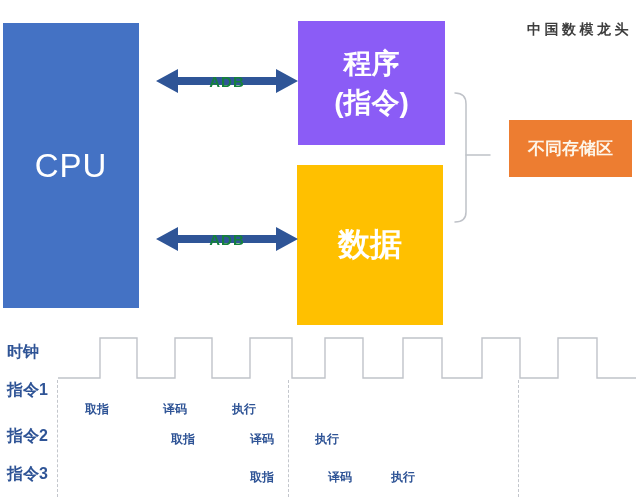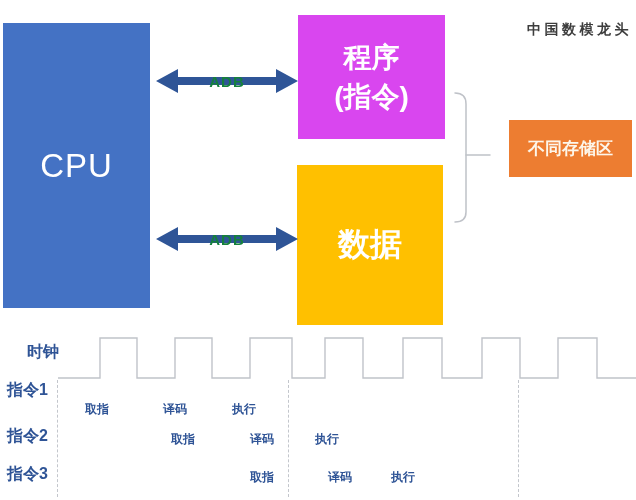--- a/index.html
+++ b/index.html
@@ -5,22 +5,22 @@
   html,body{margin:0;padding:0;background:#ffffff;}
   .stage{
     position:relative;width:636px;height:500px;background:#ffffff;overflow:hidden;
     font-family:"Liberation Sans","DejaVu Sans",sans-serif;
   }
   .abs{position:absolute;}
   .box{
     position:absolute;display:flex;flex-direction:column;align-items:center;justify-content:center;
     color:#ffffff;text-align:center;box-sizing:border-box;
   }
-  .cpu-box{left:3px;top:23px;width:147px;height:285px;background:#4472C4;font-size:33px;letter-spacing:1px;}
-  .program-box{left:298px;top:15px;width:147px;height:124px;background:#d946ef;font-size:28px;font-weight:bold;line-height:1.4;}
+  .cpu-box{left:3px;top:23px;width:136px;height:285px;background:#4472C4;font-size:33px;letter-spacing:1px;}
+  .program-box{left:298px;top:21px;width:147px;height:124px;background:#8b5cf6;font-size:28px;font-weight:bold;line-height:1.4;}
   .data-box{left:297px;top:165px;width:146px;height:160px;background:#FFC000;font-size:32px;font-weight:bold;}
   .storage-box{left:509px;top:120px;width:123px;height:57px;background:#ED7D31;font-size:17px;font-weight:bold;color:#fdf6ea;}
   .bus{position:absolute;width:142px;height:26px;}
   .bus svg{position:absolute;left:0;top:0;}
   .bus-label{
     position:absolute;left:0;top:0;width:100%;height:100%;
     display:flex;align-items:center;justify-content:center;
     color:#15803d;font-size:15px;font-weight:bold;letter-spacing:1px;
   }
   .bus-top{left:156px;top:68px;}
@@ -94,21 +94,21 @@
   <div>
 
     <svg class="abs" style="left:0;top:330px;" width="636" height="55" viewBox="0 0 636 55">
       <polyline fill="none" stroke="#c0c3c9" stroke-width="1.4" points="58,48 100,48 100,8 137,8 137,48 175,48 175,8 212,8 212,48 250,48 250,8 292,8 292,48 325,48 325,8 363,8 363,48 403,48 403,8 442,8 442,48 482,48 482,8 520,8 520,48 558,48 558,8 597,8 597,48 636,48"></polyline>
     </svg>
 
     <div class="dash-line" style="left:57px;"></div>
     <div class="dash-line" style="left:288px;"></div>
     <div class="dash-line" style="left:518px;"></div>
 
-    <span class="row-label" style="top:352px;margin-left:20px;">时钟</span>
+    <span class="row-label" style="top:352px;">时钟</span>
     <span class="row-label" style="top:390px;">指令1</span>
     <span class="row-label" style="top:436px;">指令2</span>
     <span class="row-label" style="top:474px;">指令3</span>
 
     <span class="stage-label" style="left:97px;top:409px;">取指</span>
     <span class="stage-label" style="left:175px;top:409px;">译码</span>
     <span class="stage-label" style="left:244px;top:409px;">执行</span>
 
     <span class="stage-label" style="left:183px;top:439px;">取指</span>
     <span class="stage-label" style="left:262px;top:439px;">译码</span>

